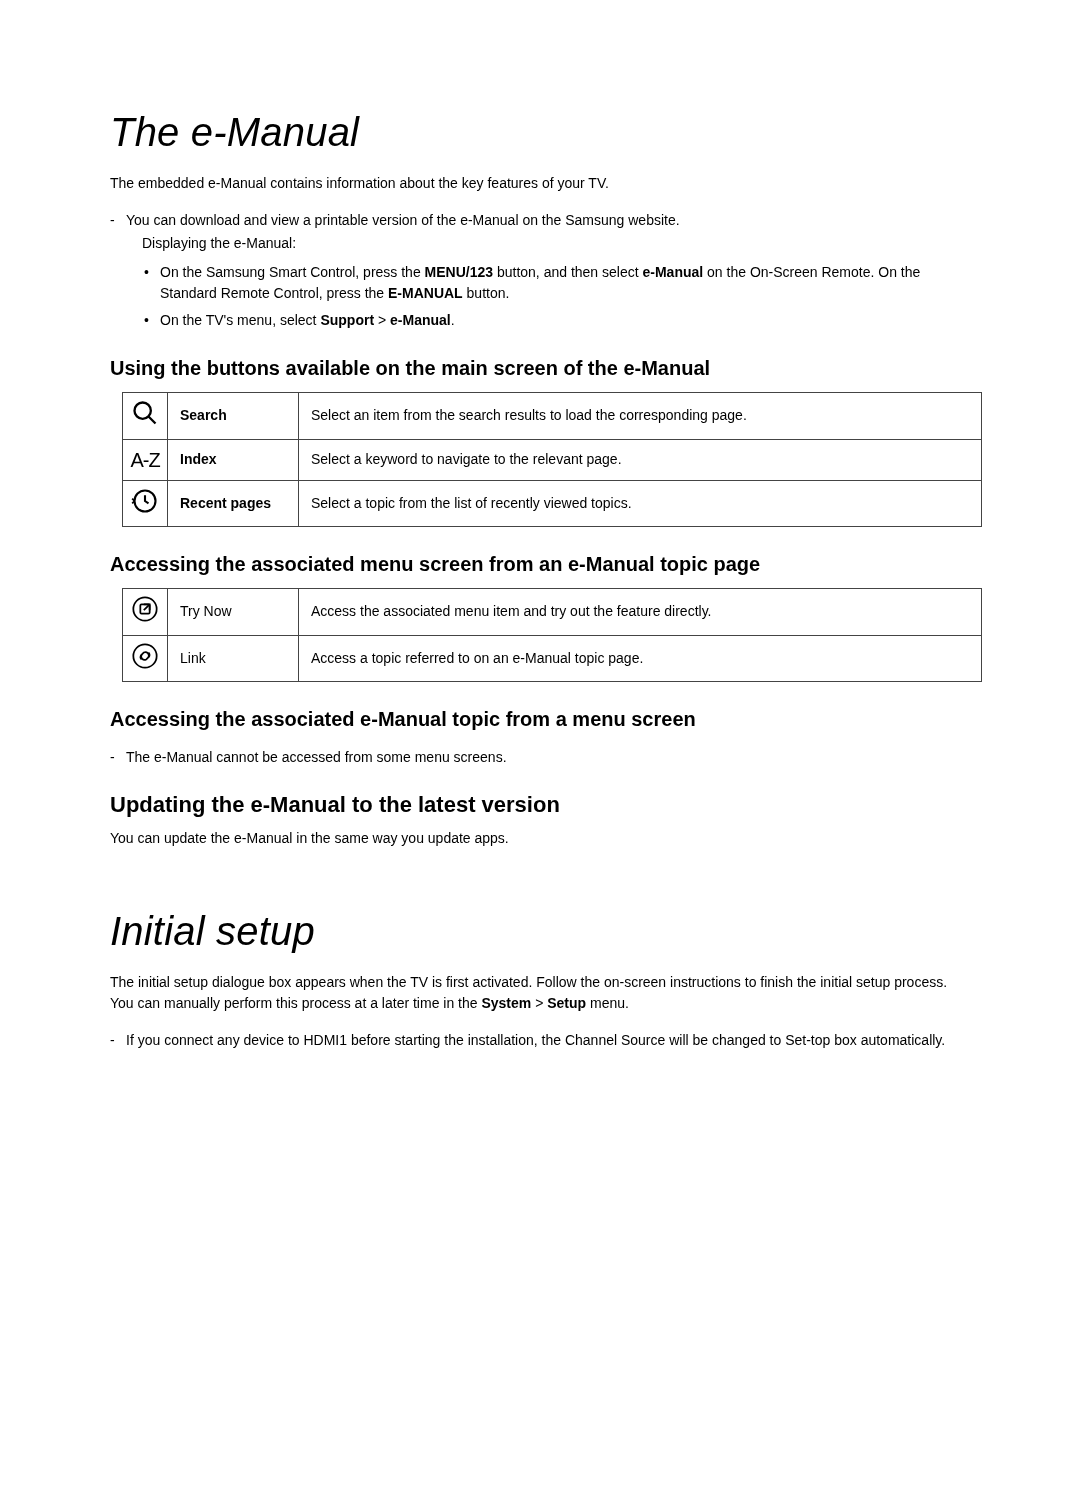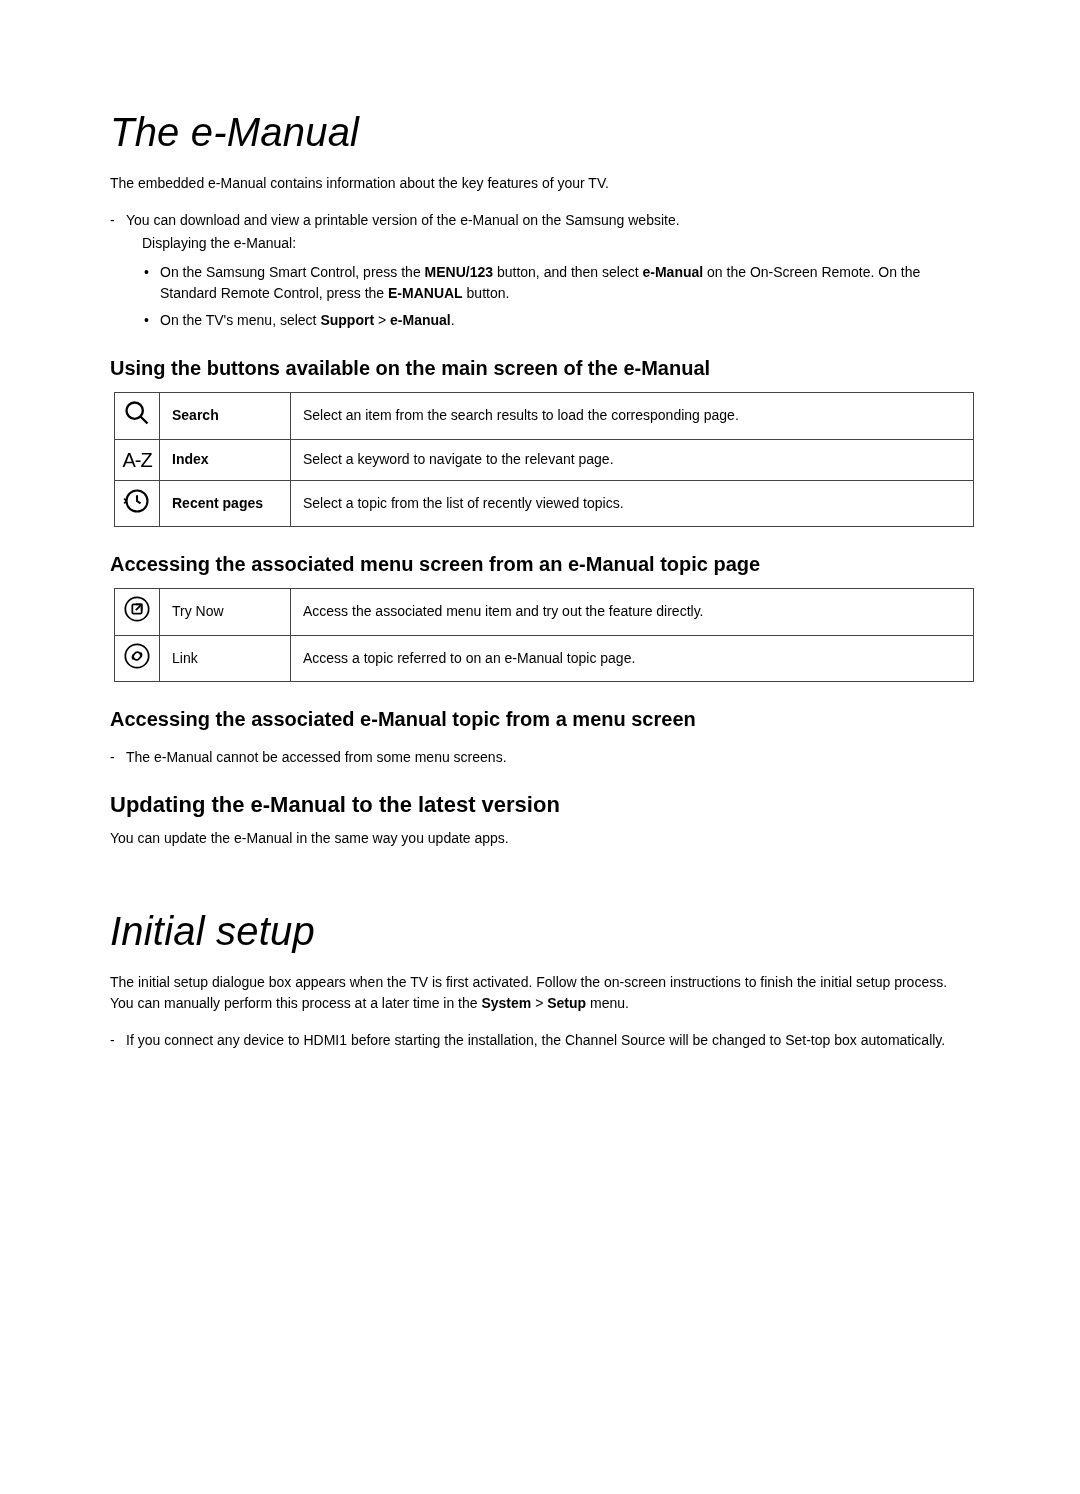--- a/index.html
+++ b/index.html
@@ -61,21 +61,21 @@
   }
   .bold { font-weight: bold; }
   h2 {
     font-size: 20px;
     font-weight: 700;
     margin: 26px 0 12px 0;
   }
   table {
     width: 100%;
     border-collapse: collapse;
-    margin: 0 0 10px 4px;
+    margin: 0 0 10px 12px;
   }
   td {
     border: 1px solid #444;
     padding: 10px 12px;
     font-size: 14px;
     vertical-align: middle;
     line-height: 1.4;
   }
   td.icon-cell {
     width: 36px;

